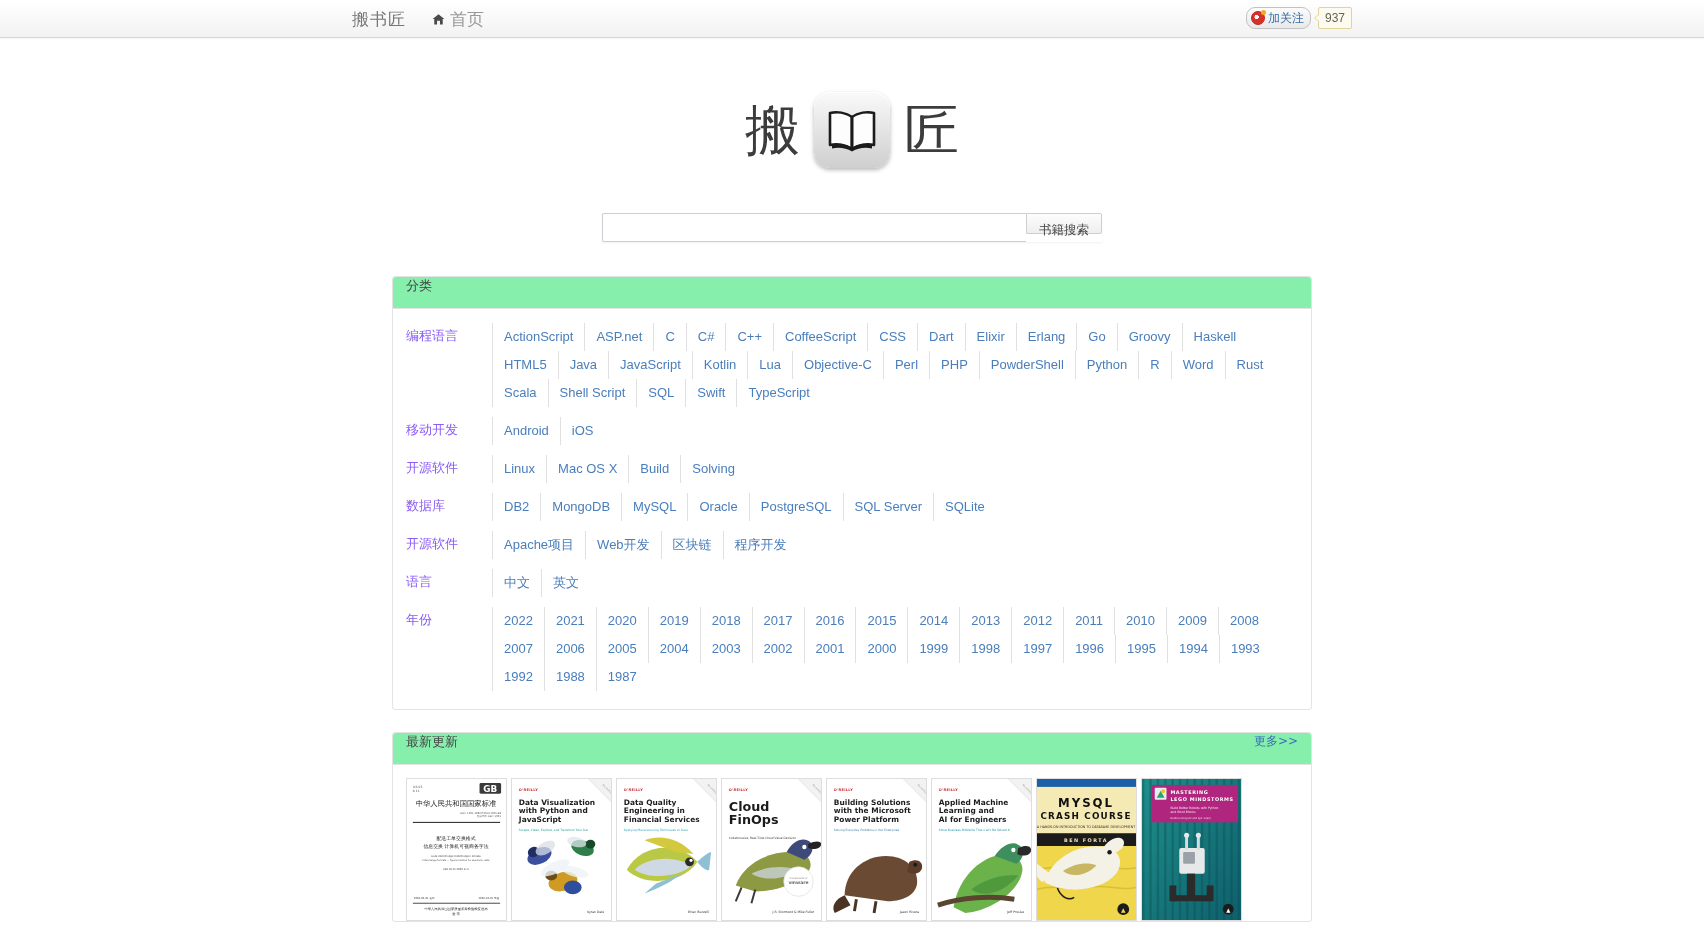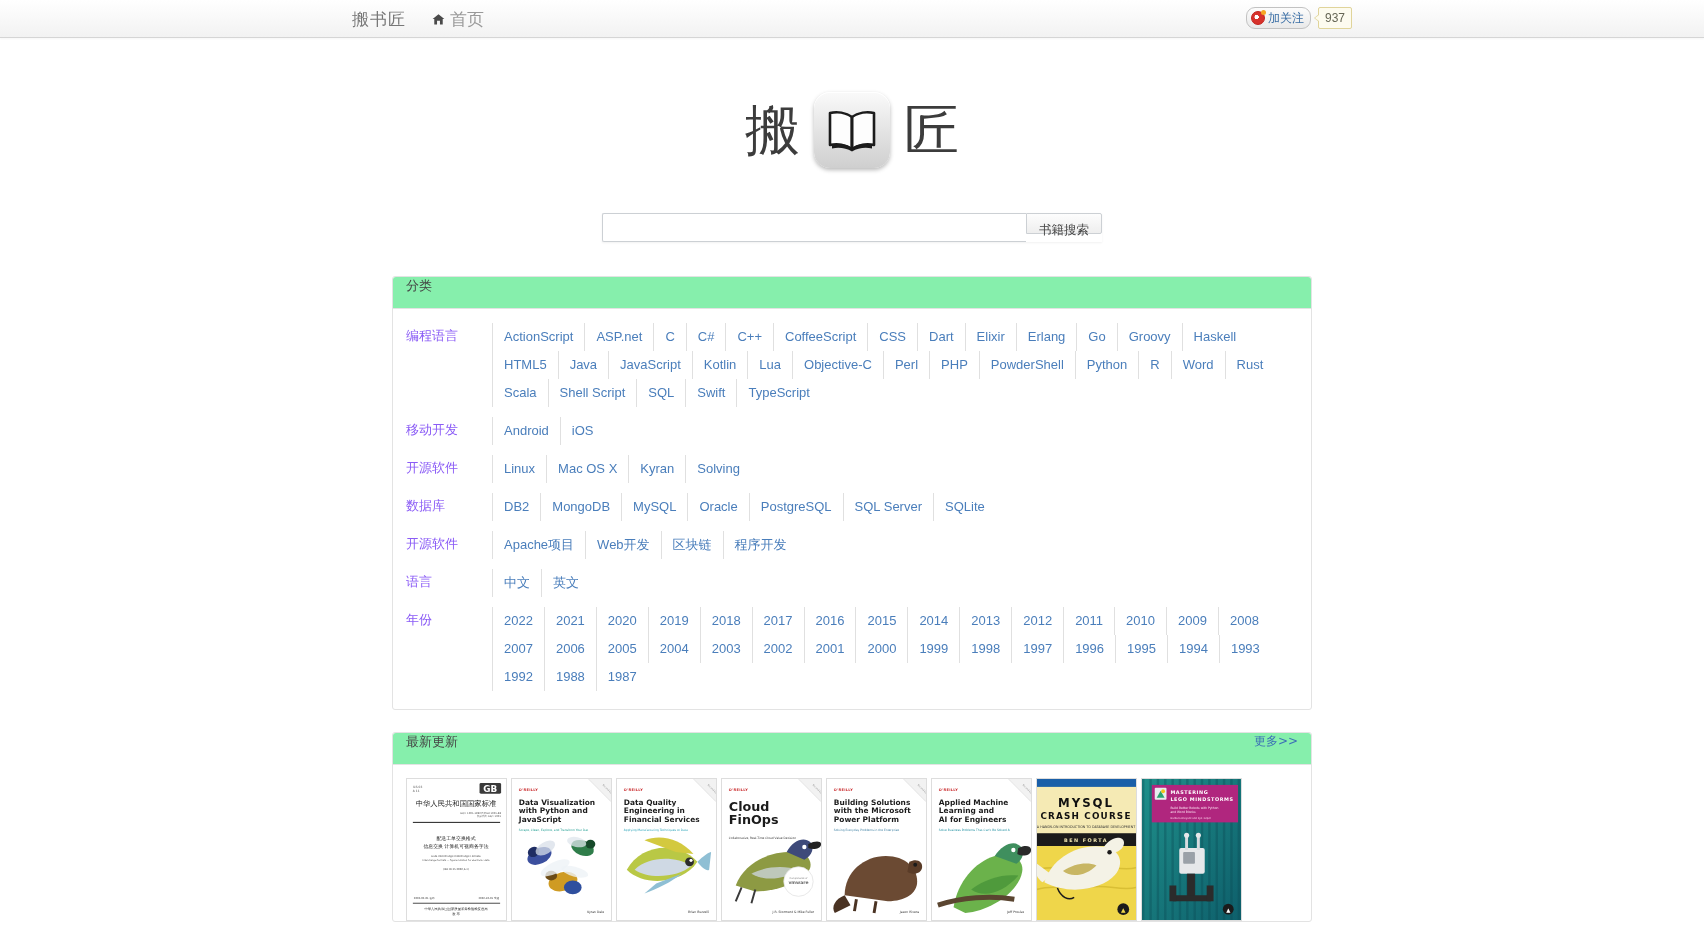--- a/index.html
+++ b/index.html
@@ -352,21 +352,21 @@
         <div class="cat-links">
           <a href="#">Android</a>
           <a href="#">iOS</a>
         </div>
       </div>
       <div class="cat-row">
         <div class="cat-label">开源软件</div>
         <div class="cat-links">
           <a href="#">Linux</a>
           <a href="#">Mac OS X</a>
-          <a href="#">Kyran</a>
+          <a href="#">Build</a>
           <a href="#">Solving</a>
         </div>
       </div>
       <div class="cat-row">
         <div class="cat-label">数据库</div>
         <div class="cat-links">
           <a href="#">DB2</a>
           <a href="#">MongoDB</a>
           <a href="#">MySQL</a>
           <a href="#">Oracle</a>

